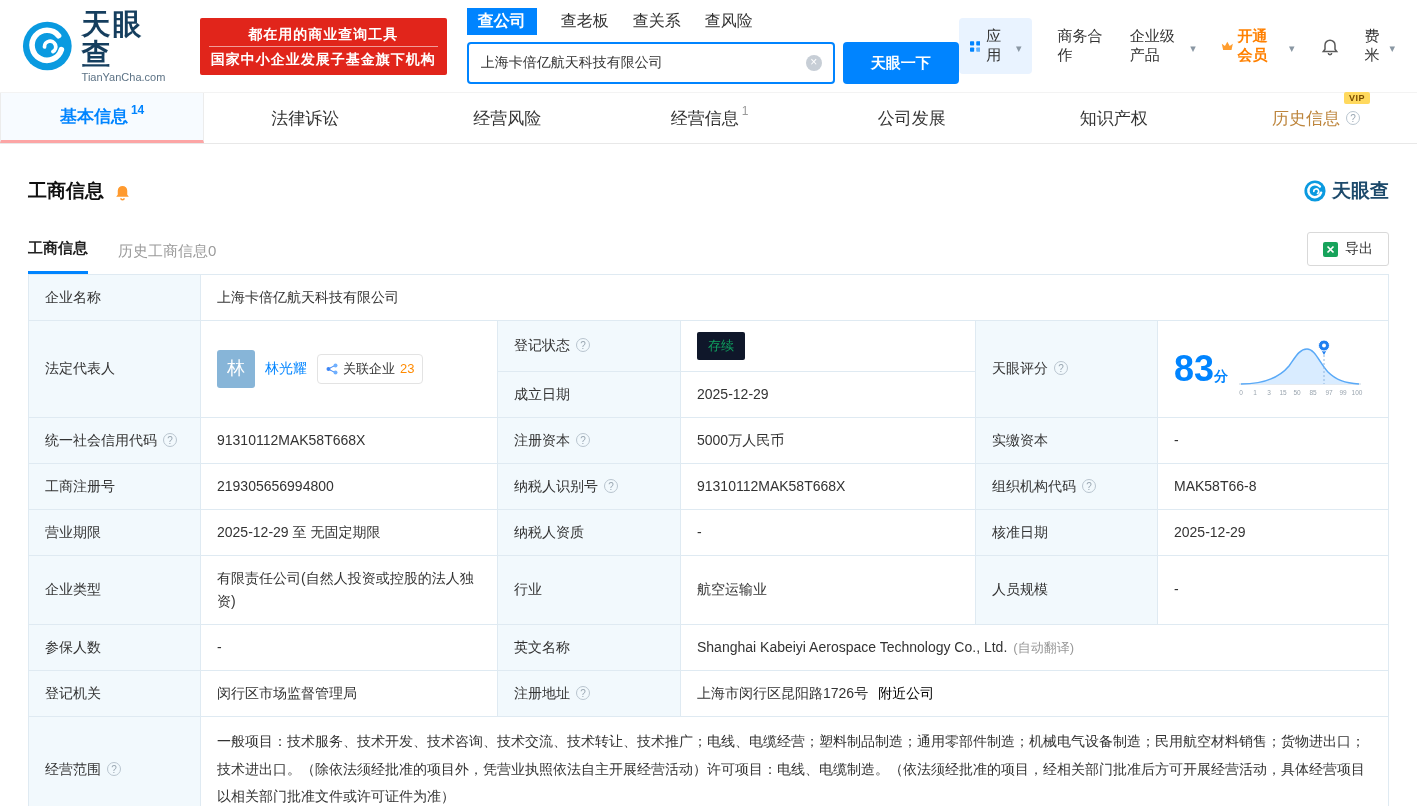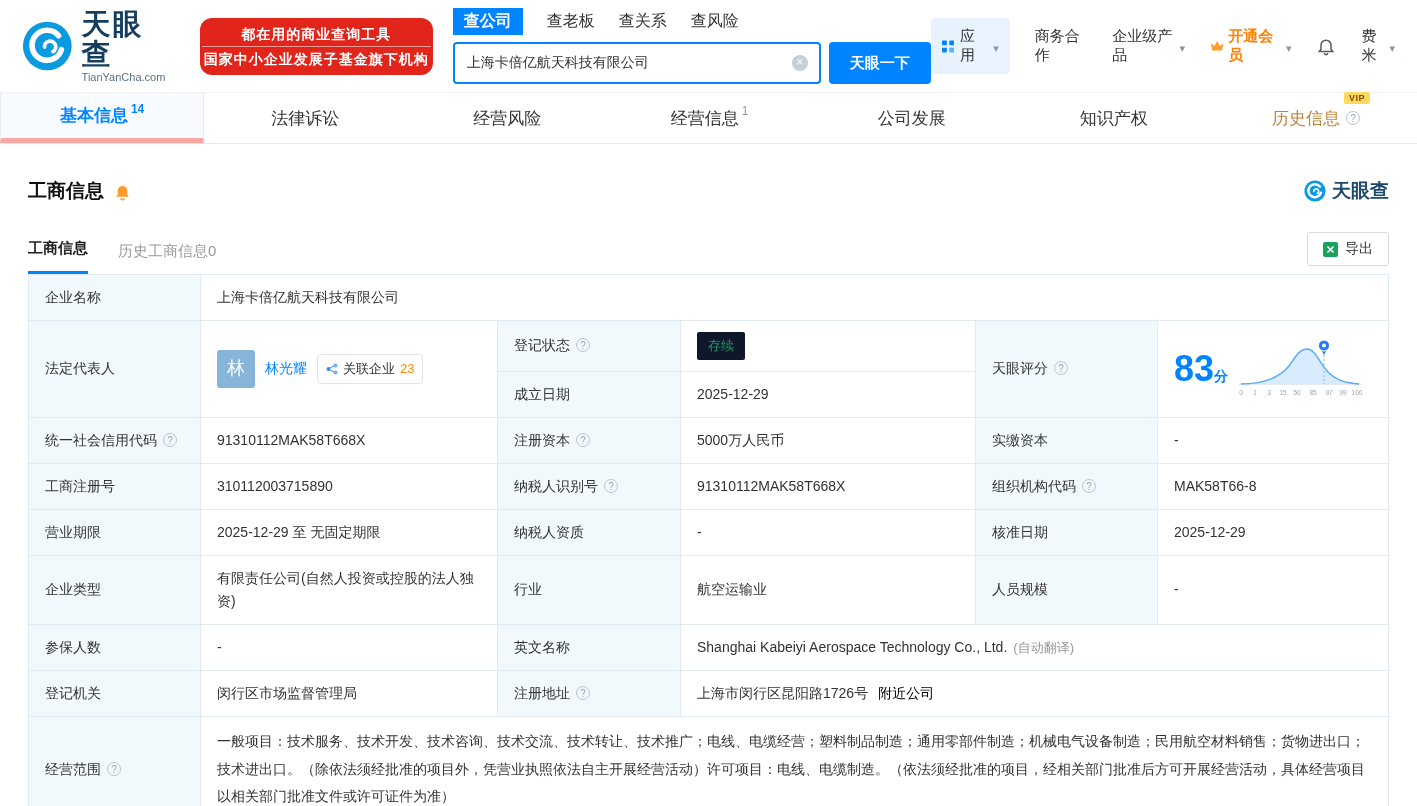--- a/index.html
+++ b/index.html
@@ -4,50 +4,50 @@
 <style>
   *{box-sizing:border-box;margin:0;padding:0}
   body{width:1417px;height:806px;overflow:hidden;background:#fff;color:#333;
        font-family:"Liberation Sans","DejaVu Sans",sans-serif;}
   
   .hdr{display:flex;align-items:center;height:92px;padding:0 22px;}
   .logo{display:flex;align-items:center;gap:9px;cursor:pointer}
   .logo-cn{font-size:29px;font-weight:bold;color:#153e5e;letter-spacing:2px;line-height:1.05}
   .logo-en{font-size:11px;color:#5c7285;margin-top:2px}
   .banner{margin-left:31px;background:#e1251b;color:#fff;font-size:14px;font-weight:bold;
-          text-align:center;padding:4px 2px;letter-spacing:1px;border-radius:12px}
+          text-align:center;padding:4px 9px;letter-spacing:1px;border-radius:2px}
   .banner-line{padding:2px 2px;line-height:20px;white-space:nowrap}
   .banner-line + .banner-line{border-top:1px solid rgba(255,255,255,.55)}
   .search-area{margin-left:20px}
   .stabs{display:flex;align-items:center;gap:24px;font-size:16px;margin-bottom:7px}
   .stab{cursor:pointer;color:#333}
   .stab.active{background:#0084ff;color:#fff;padding:3px 11px;font-weight:bold}
   .srow{display:flex;align-items:center}
   .sbox{position:relative}
   .sbox input{width:368px;height:42px;border:2px solid #0084ff;border-radius:4px;
               padding:0 38px 0 12px;font-size:14px;color:#333;outline:none;
               font-family:"Liberation Sans","DejaVu Sans",sans-serif}
   .clear{position:absolute;right:13px;top:13px;width:16px;height:16px;border-radius:50%;
          background:#c7ced6;color:#fff;font-size:12px;line-height:15px;text-align:center;cursor:pointer}
   .clear::after{content:"×"}
-  .sbtn{height:42px;width:102px;background:#0084ff;color:#fff;border:none;font-size:15px;
+  .sbtn{height:42px;width:116px;background:#0084ff;color:#fff;border:none;font-size:15px;
         border-radius:4px;margin-left:8px;cursor:pointer;font-weight:bold;
         font-family:"Liberation Sans","DejaVu Sans",sans-serif}
   .hnav{margin-left:auto;display:flex;align-items:center;gap:25px;font-size:15px;color:#333}
   .apps-chip{display:flex;align-items:center;gap:6px;background:#e9f3ff;border-radius:4px;
              padding:9px 11px;cursor:pointer}
   .caret::after{content:"▾";font-size:11px;color:#8a97a3;margin-left:3px}
   .hlink{cursor:pointer;display:inline-flex;align-items:center}
   .vip-link{color:#ff8000;font-weight:bold;gap:4px}
   .bellwrap{cursor:pointer;display:flex;align-items:center}
   
   .tabbar{display:flex;height:52px;border-bottom:1px solid #e8e8e8;border-top:1px solid #f3f3f3}
   .tab{flex:1;display:flex;align-items:center;justify-content:center;font-size:17px;cursor:pointer;
        position:relative;color:#333}
-  .tab.active{color:#0084ff;font-weight:bold;background:#f7fbff;border-bottom:5px solid #fca5a5;
+  .tab.active{color:#0084ff;font-weight:bold;background:#f7fbff;border-bottom:3px solid #fca5a5;
               border-left:1px solid #ececec;border-right:1px solid #ececec}
   .tab .b{font-size:12px;margin-left:3px;position:relative;top:-7px;color:#999}
   .tab.active .b{color:#0084ff}
   .tab.history{color:#bd853c}
   .tabinner{position:relative;display:inline-flex;align-items:center}
   .viptag{position:absolute;top:-15px;right:-10px;background:#ffd95e;color:#7a4d00;font-size:9px;
           font-weight:bold;padding:1px 5px;border-radius:2px;letter-spacing:.5px}
   
   .content{padding:0 28px}
   .sec-head{display:flex;align-items:center;margin-top:34px}
@@ -289,21 +289,21 @@
         <td class="lbl"><span>统一社会信用代码</span><span class="qm"></span></td>
         <td>91310112MAK58T668X</td>
         <td class="lbl"><span>注册资本</span><span class="qm"></span></td>
         <td>5000万人民币</td>
         <td class="lbl"><span>实缴资本</span></td>
         <td>-</td>
       </tr>
 
       <tr>
         <td class="lbl"><span>工商注册号</span></td>
-        <td>310112003715890</td>
+        <td>219305656994800</td>
         <td class="lbl"><span>纳税人识别号</span><span class="qm"></span></td>
         <td>91310112MAK58T668X</td>
         <td class="lbl"><span>组织机构代码</span><span class="qm"></span></td>
         <td>MAK58T66-8</td>
       </tr>
 
       <tr>
         <td class="lbl"><span>营业期限</span></td>
         <td>2025-12-29 至 无固定期限</td>
         <td class="lbl"><span>纳税人资质</span></td>

